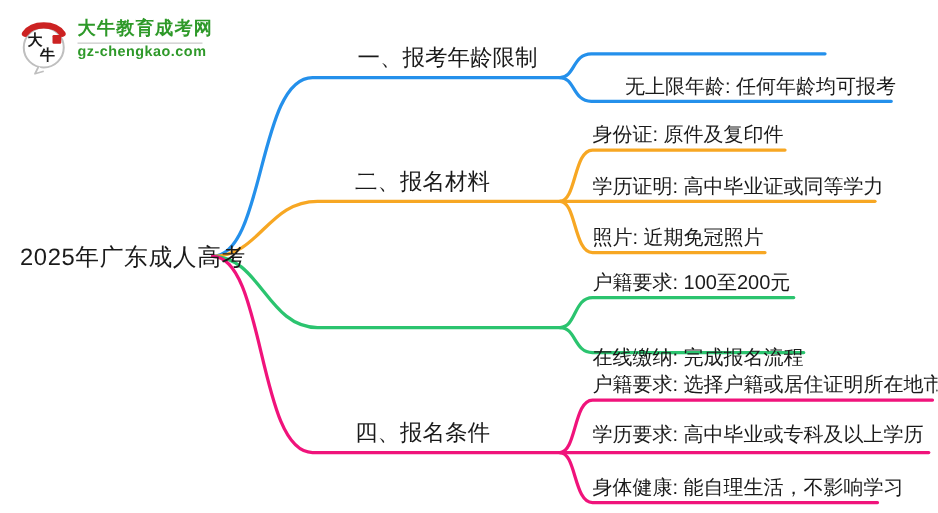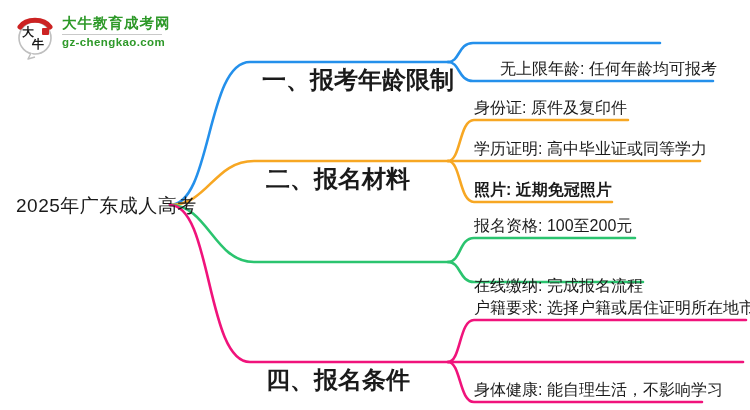--- a/index.html
+++ b/index.html
@@ -14,33 +14,33 @@
   .logo { position:absolute; left:14px; top:14px; display:flex; align-items:flex-start; }
   .logo-icon { width:42px; height:46px; position:relative; flex:0 0 auto; }
   .logo-text { margin-left:6px; }
   .site-name { color:#2E9929; font-weight:bold; font-size:14.5px; letter-spacing:1px; line-height:18px; white-space:nowrap; }
   .site-divider { height:1px; background:#c9c9c9; margin:2px 0 1px 0; width:100px; }
   .site-domain { color:#2E9929; font-weight:bold; font-size:11.5px; letter-spacing:0.4px; white-space:nowrap; }
 
   
   .node { position:absolute; white-space:nowrap; color:#1a1a1a; }
   .root-node { left:16px; top:193px; font-size:19px; font-weight:500; letter-spacing:0.5px; }
-  .branch-label { font-size:24px; width:200px; text-align:center; font-weight:700;margin-top:30px; }
+  .branch-label { font-size:18px; width:200px; text-align:center; font-weight:400; }
   .leaf-label { font-size:16px; font-weight:400; }
 
   .b1t { left:258px; top:34px; }
   .b2t { left:238px; top:133px; }
   .b3t { left:238px; top:234px; }
   .b4t { left:238px; top:334px; }
 
   .l11 { left:500px; top:21px; }
   .l12 { left:500px; top:59px;text-align:right; }
   .l21 { left:474px; top:98px; }
   .l22 { left:474px; top:139px; }
-  .l23 { left:474px; top:180px;font-weight:bold; }
+  .l23 { left:474px; top:180px; }
   .l31 { left:474px; top:216px; }
   .l32 { left:474px; top:276px; }
   .l41 { left:474px; top:298px; }
   .l42 { left:474px; top:338px; }
   .l43 { left:474px; top:380px; }
 </style>
 </head>
 <body>
 
 <div id="stage">
@@ -97,19 +97,20 @@
   <div class="node branch-label b1t">一、报考年龄限制</div>
   <div class="node branch-label b2t">二、报名材料</div>
   <div class="node branch-label b4t">四、报名条件</div>
 
   <div class="node leaf-label l12">无上限年龄: 任何年龄均可报考</div>
 
   <div class="node leaf-label l21">身份证: 原件及复印件</div>
   <div class="node leaf-label l22">学历证明: 高中毕业证或同等学力</div>
   <div class="node leaf-label l23">照片: 近期免冠照片</div>
 
-  <div class="node leaf-label l31">报名资格: 100至200元</div>
+  <div class="node leaf-label l31">户籍要求: 100至200元</div>
   <div class="node leaf-label l32">在线缴纳: 完成报名流程</div>
 
   <div class="node leaf-label l41">户籍要求: 选择户籍或居住证明所在地市</div>
+  <div class="node leaf-label l42">学历要求: 高中毕业或专科及以上学历</div>
   <div class="node leaf-label l43">身体健康: 能自理生活，不影响学习</div>
 
 </div>
 
 </body></html>

